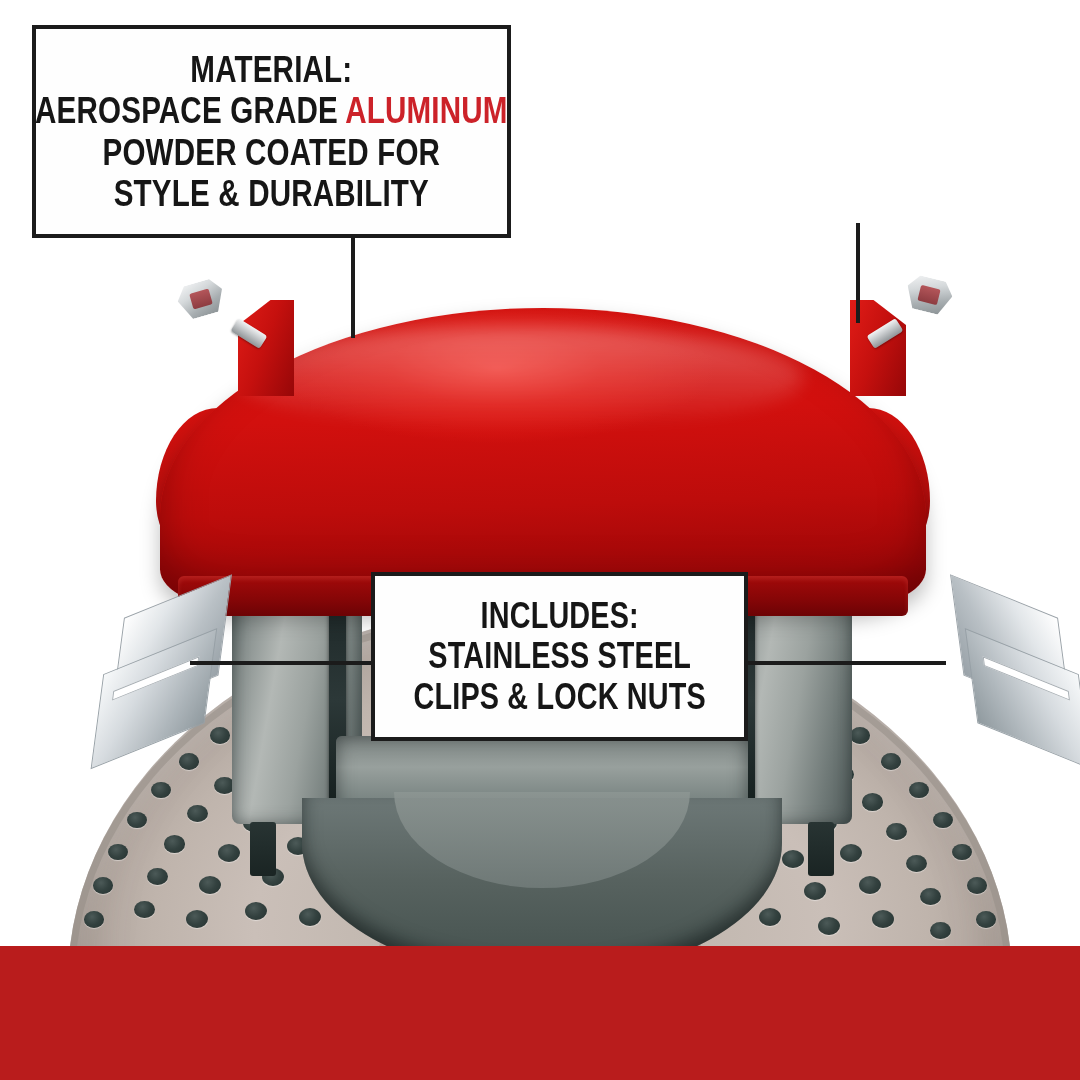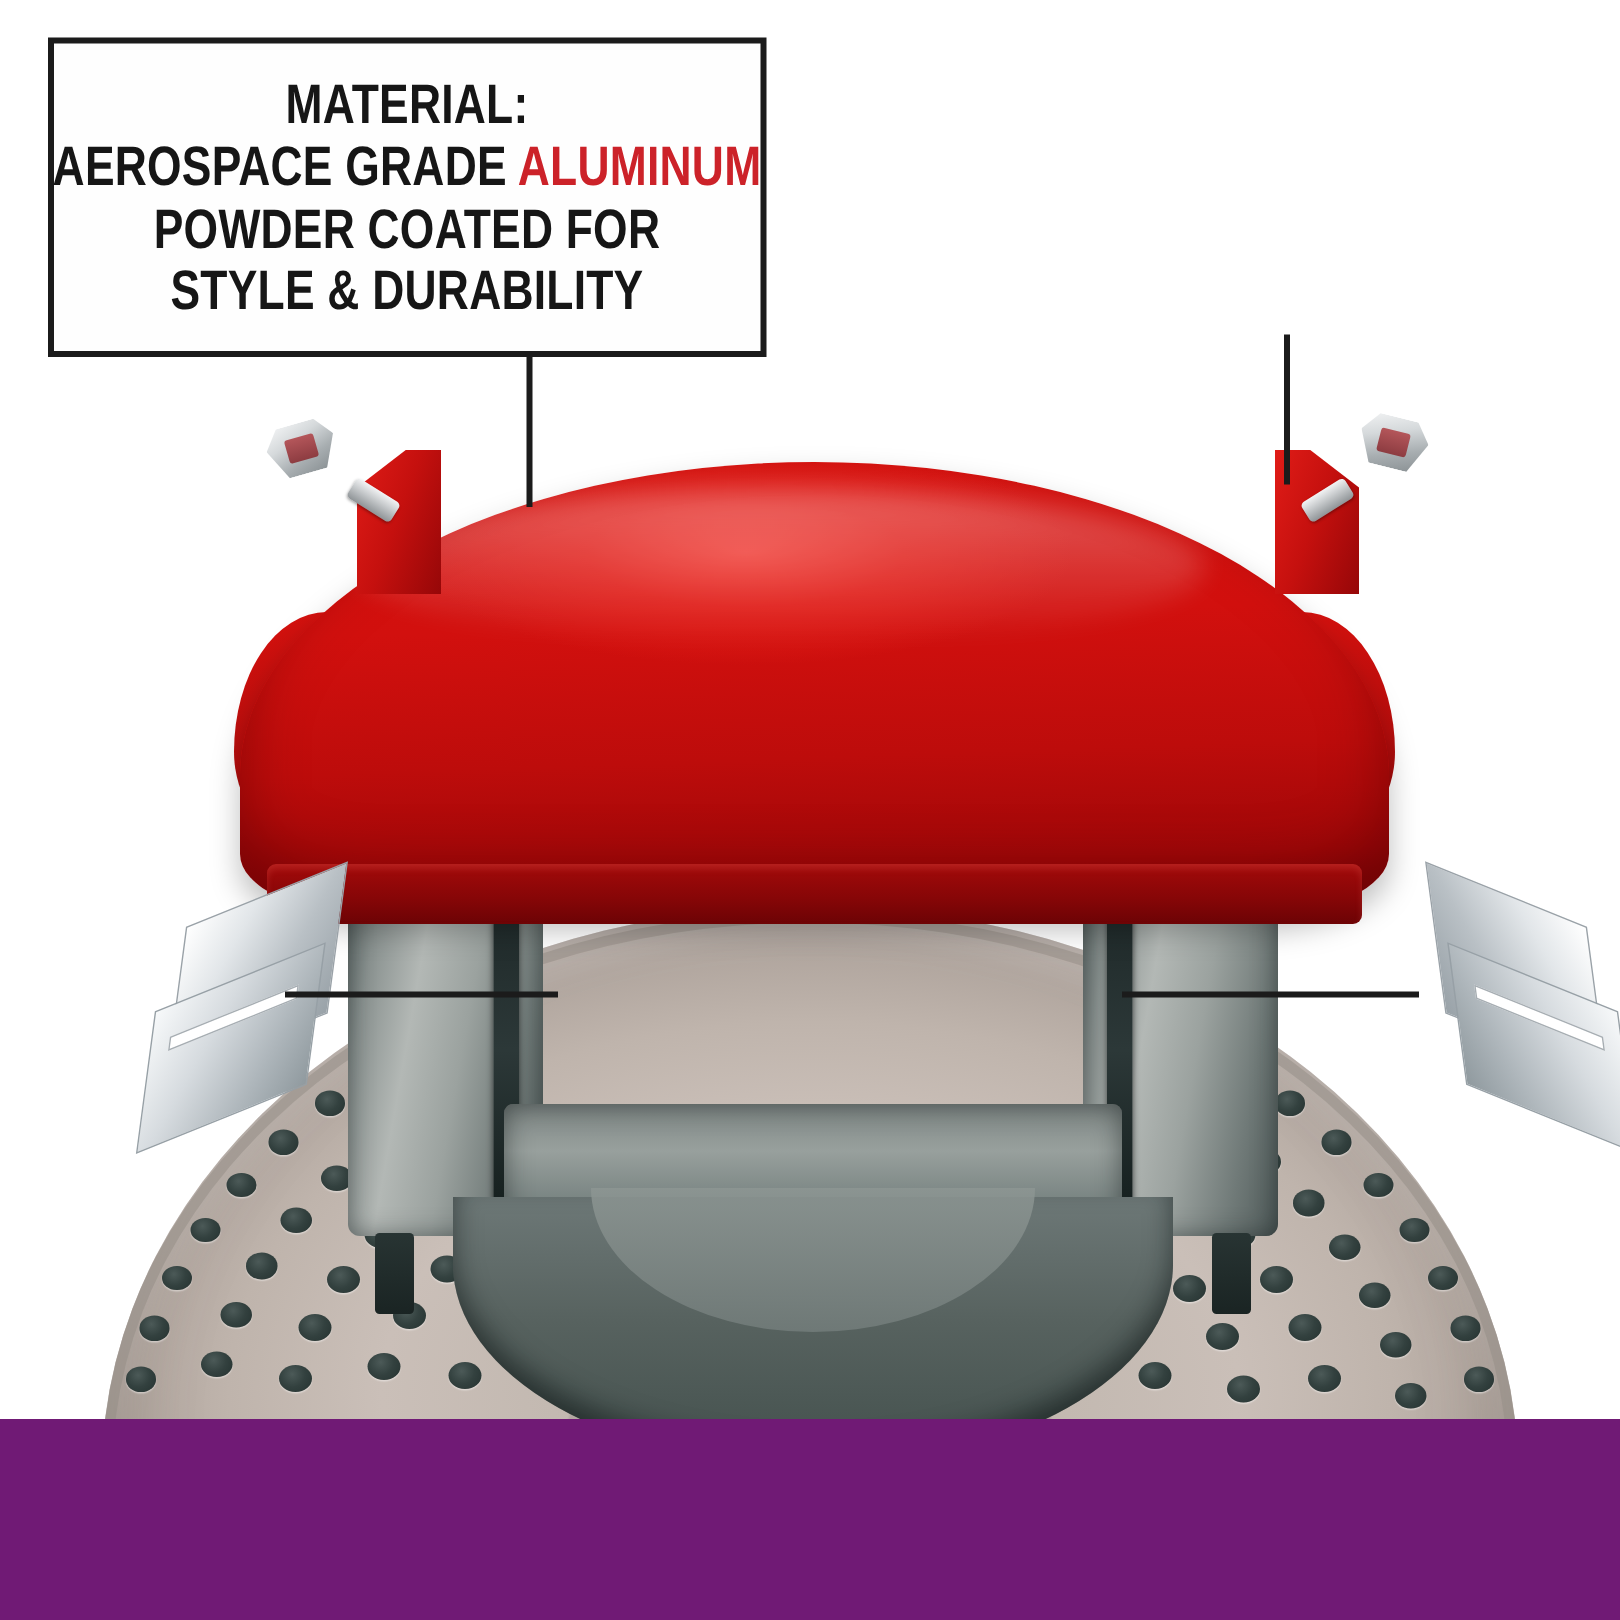--- a/index.html
+++ b/index.html
@@ -1,21 +1,21 @@
 <!DOCTYPE html>
 <html><head>
 <meta charset="utf-8">
 <style>
   html,body{margin:0;padding:0;}
   body{
     width:1080px;height:1080px;overflow:hidden;background:#ffffff;
     font-family:"Liberation Sans",sans-serif;
     -webkit-font-smoothing:antialiased;
   }
-  #stage{position:relative;width:1080px;height:1080px;background:#701a75;overflow:hidden;}
+  #stage{position:relative;width:1080px;height:1080px;background:#b91c1c;overflow:hidden;}
 
   
   #photo{position:absolute;left:0;top:0;width:1080px;height:946px;overflow:hidden;background:#fff;}
 
   
   .rotor{
     position:absolute;left:50%;top:604px;transform:translateX(-50%);
     width:944px;height:700px;border-radius:50% 50% 46% 46%/54% 54% 46% 46%;
     background:
       radial-gradient(ellipse 54% 46% at 50% 46%, #b9aea6 0%, #c3b9b1 34%, #cabfb8 56%, #bfb4ac 76%, #a79c95 100%);
@@ -316,15 +316,22 @@
   <div class="callout" id="box-material">
     <div class="txt">
       <div>MATERIAL:</div>
       <div><span>AEROSPACE GRADE </span><span class="hl-red">ALUMINUM</span></div>
       <div>POWDER COATED FOR</div>
       <div>STYLE &amp; DURABILITY</div>
     </div>
   </div>
 
 
+  <div class="callout" id="box-includes">
+    <div class="txt">
+      <div>INCLUDES:</div>
+      <div>STAINLESS STEEL</div>
+      <div>CLIPS &amp; LOCK NUTS</div>
+    </div>
+  </div>
 
 
 </div>
 
 </body></html>

